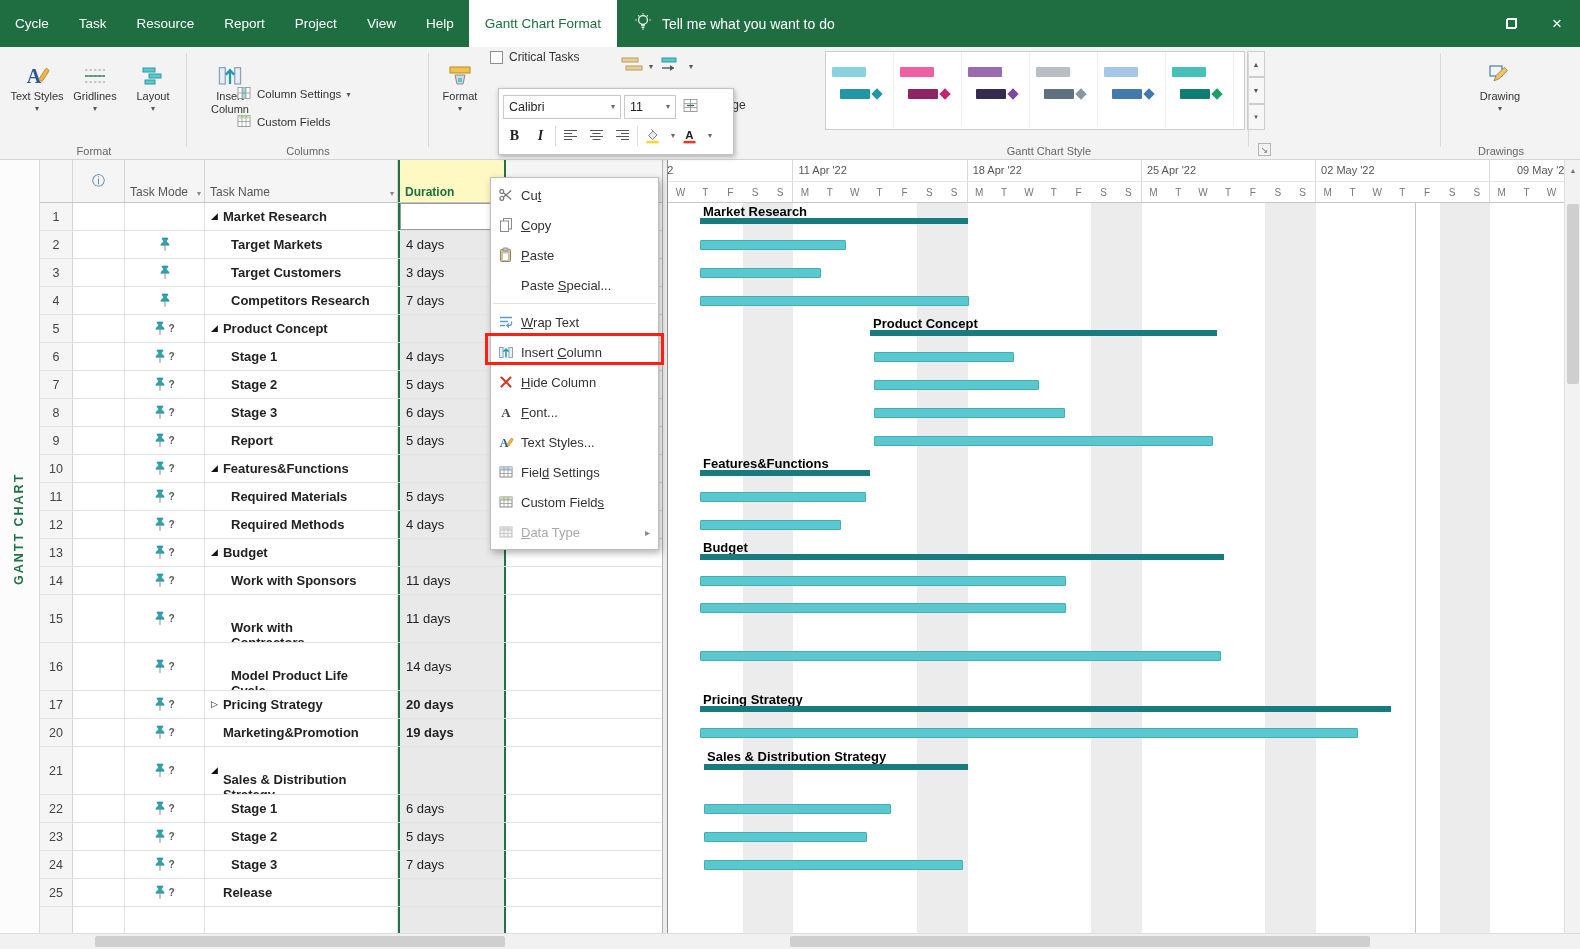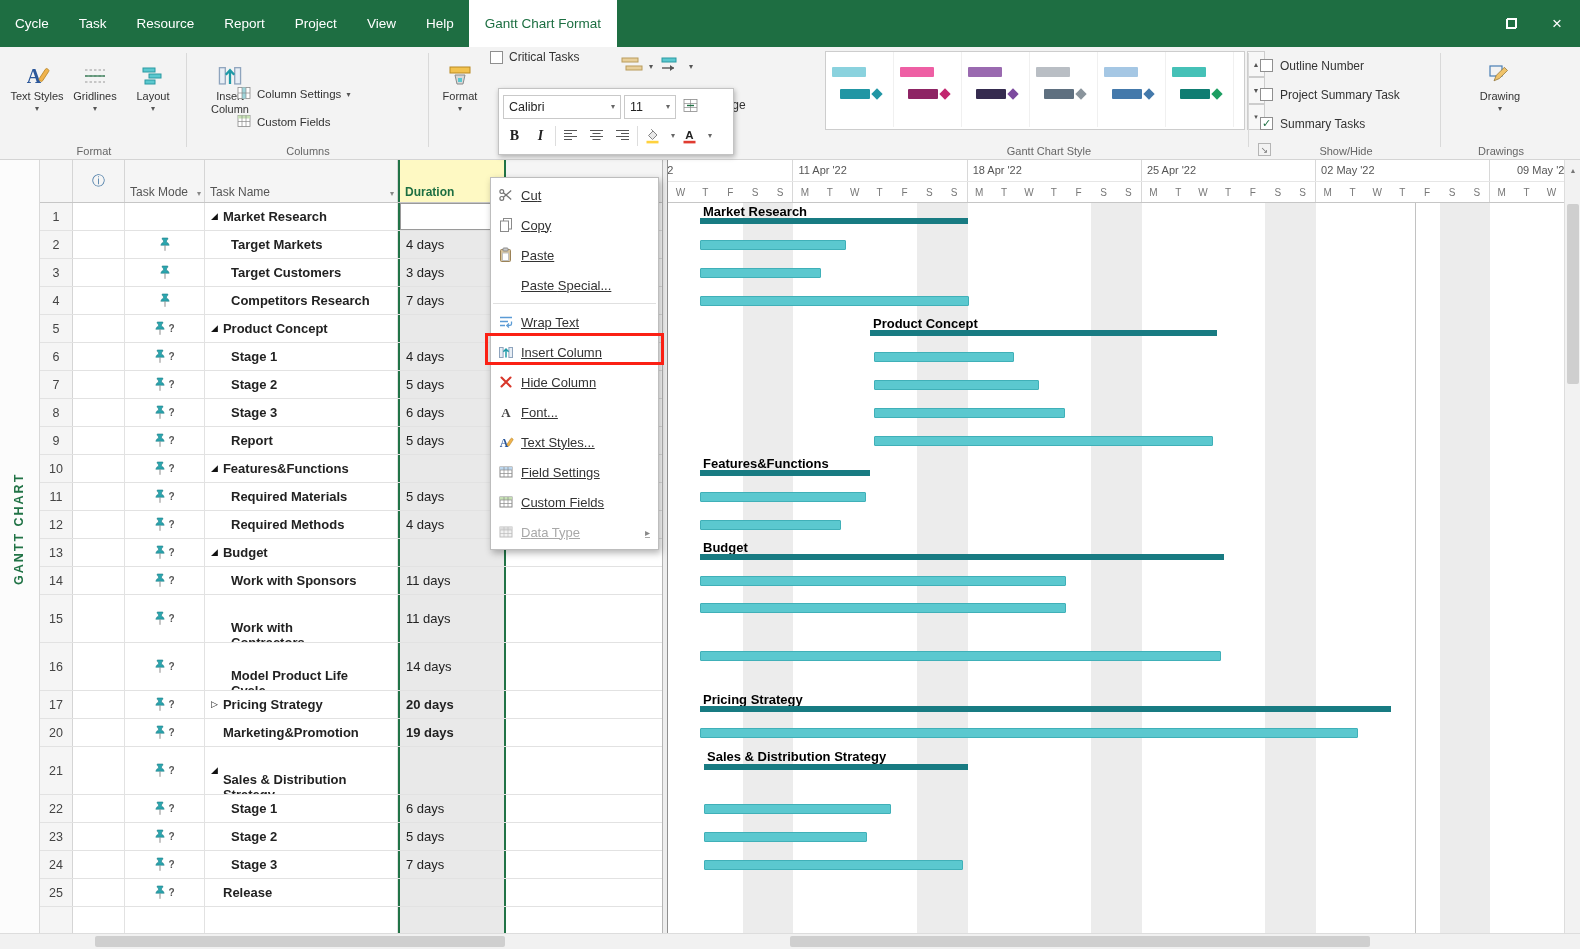--- a/index.html
+++ b/index.html
@@ -103,21 +103,21 @@
   .vscroll { position:absolute; right:0; top:0; width:16px; height:773px; background:#f2f2f2; border-left:1px solid #ddd; }
   .varrow { position:absolute; left:0; top:2px; width:16px; height:16px; display:flex; align-items:center; justify-content:center; font-size:7px; color:#777; }
   .vthumb { position:absolute; left:2px; top:44px; width:12px; height:180px; background:#cfcfcf; border-radius:2px; }
 
   .bottombar { position:absolute; left:0; top:933px; width:1580px; height:16px; background:#f1f1f1; border-top:1px solid #ddd; }
   .hthumb { position:absolute; top:2px; height:11px; background:#cfcfcf; border-radius:2px; }
 
   
   .context-menu { position:absolute; left:490px; top:177px; width:169px; background:#fff; border:1px solid #bdbdbd;
                   box-shadow:2px 3px 7px rgba(0,0,0,.3); z-index:50; padding:2px 0; }
-  .cm-item { display:flex; align-items:center; height:30px; font-size:13px; color:#333; padding-right:8px; position:relative;text-decoration:underline; }
+  .cm-item { display:flex; align-items:center; height:30px; font-size:13px; color:#333; padding-right:8px; position:relative; }
   .cm-ic { width:30px; display:flex; align-items:center; justify-content:center; flex:none; }
   .cm-sep { height:1px; background:#e0e0e0; margin:3px 2px; }
   .cm-item.disabled { color:#a8a8a8; }
   .cm-sub { margin-left:auto; font-size:10px; color:#888; }
   .red-box { position:absolute; left:-6px; right:-6px; border:3px solid #fb2014; z-index:60; pointer-events:none; }
 </style>
 </head>
 <body>
 
 <div class="app">
@@ -126,20 +126,28 @@
     <div style="display:flex">
         <div class="menu-item">Cycle</div>
         <div class="menu-item">Task</div>
         <div class="menu-item">Resource</div>
         <div class="menu-item">Report</div>
         <div class="menu-item">Project</div>
         <div class="menu-item">View</div>
         <div class="menu-item">Help</div>
       </div>
     <div class="active-tab">Gantt Chart Format</div>
+    <div class="tellme">
+      <span><svg width="20" height="20" viewBox="0 0 20 20" fill="none" stroke="#fff" stroke-width="1.2">
+            <circle cx="10" cy="8" r="4.4"></circle>
+            <path d="M8 13.2 h4 M8.5 15.2 h3 M9.2 17 h1.6"></path>
+            <path d="M10 1.2 v1.4 M3.6 8 H2.2 M17.8 8 h-1.4 M5.2 3.4 l1 1 M14.8 3.4 l-1 1"></path>
+          </svg></span>
+      <span>Tell me what you want to do</span>
+    </div>
     <div class="win-controls">
       <div class="win-btn">
           <span class="restore"></span>
         </div>
       <div class="win-btn">
           <span>×</span>
         </div>
     </div>
   </div>
 
@@ -286,37 +294,20 @@
       <div class="gal-ctrl">
         <div class="gal-btn">▲</div>
         <div class="gal-btn">▼</div>
         <div class="gal-btn">▾</div>
       </div>
       <div class="rg-label">Gantt Chart Style</div>
       <div class="launcher">↘</div>
     </div>
     <div class="rdiv" style="left:1248px"></div>
 
-    <div class="rgroup" style="left:1254px;width:184px">
-      <div style="position:absolute;left:2px;top:2px">
-          <div class="sh-row">
-            <span class="cb"></span>
-            <span>Outline Number</span>
-          </div>
-          <div class="sh-row">
-            <span class="cb"></span>
-            <span>Project Summary Task</span>
-          </div>
-          <div class="sh-row">
-            <span class="cb">✓</span>
-            <span>Summary Tasks</span>
-          </div>
-        </div>
-      <div class="rg-label">Show/Hide</div>
-    </div>
     <div class="rdiv" style="left:1440px"></div>
 
     <div class="rgroup" style="left:1446px;width:110px">
       <div class="big-btn" style="left:25px">
         <span class="bic">
             <svg width="26" height="26" viewBox="0 0 26 26">
               <rect x="3" y="4" width="12" height="10" fill="none" stroke="#4a7fb5" stroke-width="1.2"></rect>
               <path d="M10 22 l2.5-6 9-9 3.5 3.5 -9 9 z" transform="translate(-2,-1) scale(0.9)" fill="#f0c36a" stroke="#8a6d2f" stroke-width="0.8"></path>
             </svg>
           </span>

